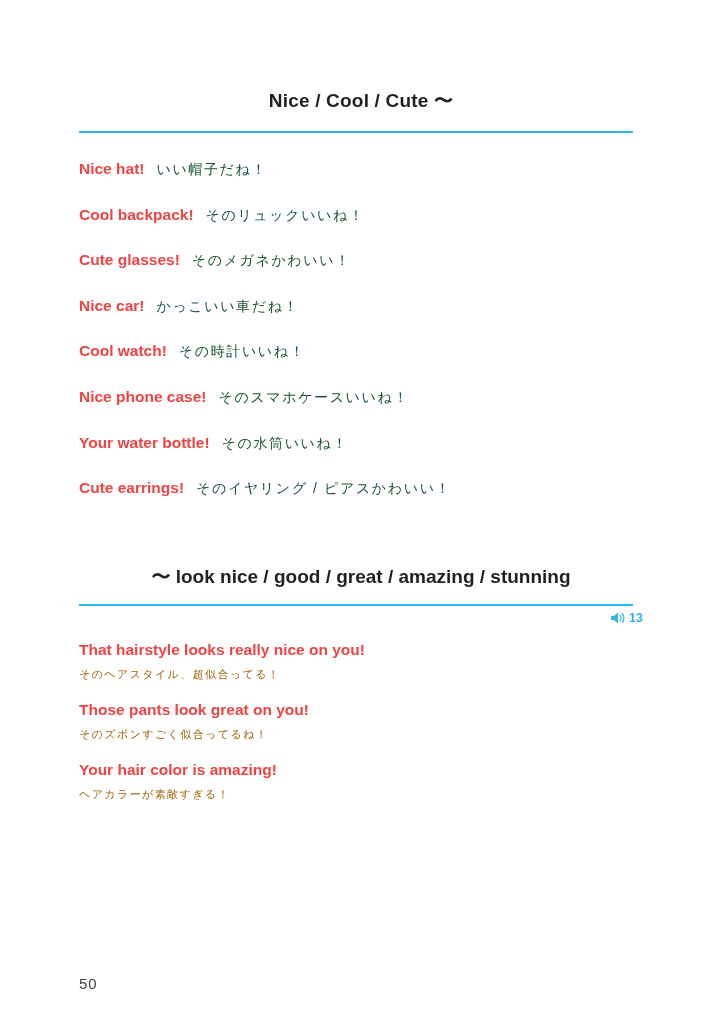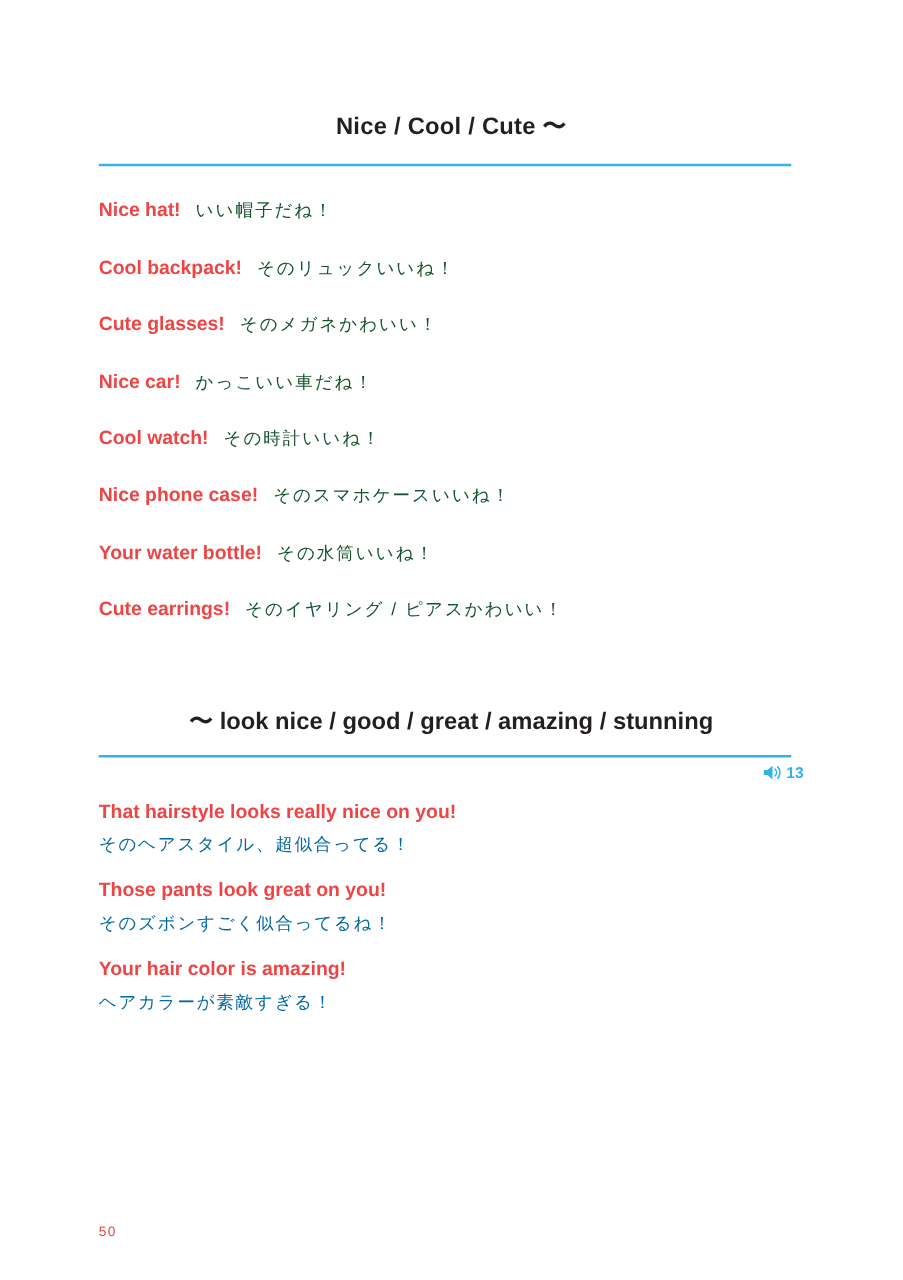--- a/index.html
+++ b/index.html
@@ -101,31 +101,31 @@
   .entry-block.first { margin-top: 14px; }
   .entry-block .en-bold {
     display: block;
     font-size: 15.5px;
     line-height: 1.35;
   }
   .entry-block .ja-line {
     display: block;
     margin-left: 0;
     margin-top: 6px;
-    font-size: 14px;
-    color: #0369a1;
+    font-size: 11px;
+    color: #a16207;
     letter-spacing: 1.4px;
   }
 
   .page-number {
     position: absolute;
     left: 79px;
     bottom: 32px;
-    font-size: 11px;
-    color: #ef4444;
+    font-size: 15px;
+    color: #404040;
     letter-spacing: 1px;
   }
 </style>
 </head>
 <body>
 
 <div class="page">
 
   <div>
     <h1 class="section-one-title">Nice / Cool / Cute 〜</h1>

